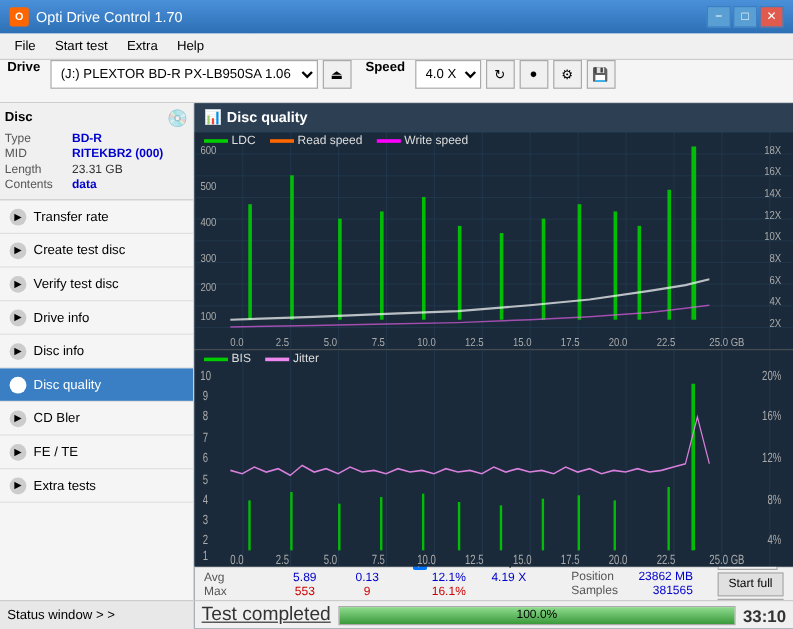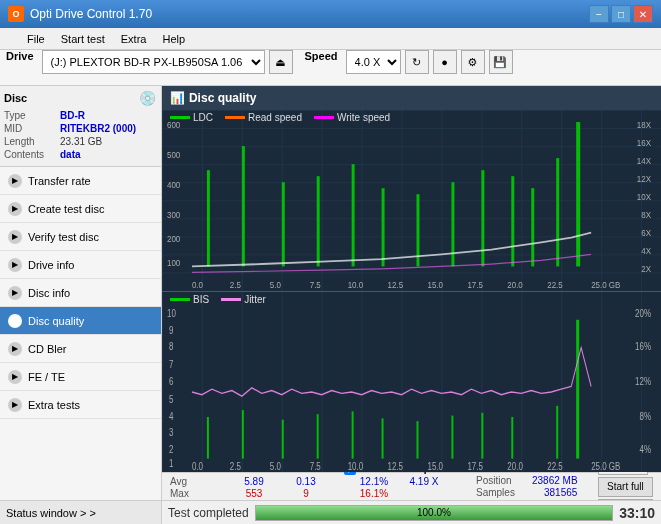--- a/index.html
+++ b/index.html
@@ -21,21 +21,21 @@
     .title-bar-controls { display: flex; gap: 2px; }
     .title-btn { width: 20px; height: 18px; background: #5a9fd4; border: 1px solid #3a7fc4; color: white; font-size: 10px; cursor: pointer; display: flex; align-items: center; justify-content: center; }
     .title-btn.close { background: #e05a4e; }
 
     
     .menu-bar {
       background: #f0f0f0;
       height: 22px;
       display: flex;
       align-items: center;
-      padding: 0 19px;
+      padding: 0 4px;
       border-bottom: 1px solid #ccc;
       font-size: 11px;
     }
     .menu-item { padding: 2px 8px; cursor: pointer; }
 
     
     .toolbar {
       background: #f5f5f5;
       height: 36px;
       display: flex;
@@ -202,21 +202,21 @@
       height: 100%;
       background: linear-gradient(to bottom, #8fdc8f, #3a9a3a);
     }
     .progress-text {
       position: absolute;
       top: 0; left: 0; right: 0; bottom: 0;
       display: flex; align-items: center; justify-content: center;
       font-size: 10px; color: #000;
     }
     .progress-time { font-size: 14px; font-weight: bold; color: #333; }
-    .status-text { font-size: 12px; color: #333; }
+    .status-text { font-size: 16px; color: #333; text-decoration: underline; }
 
     
     .chart-svg {
       width: 100%;
       height: 100%;
     }
   </style>
 </head>
 <body>
 

